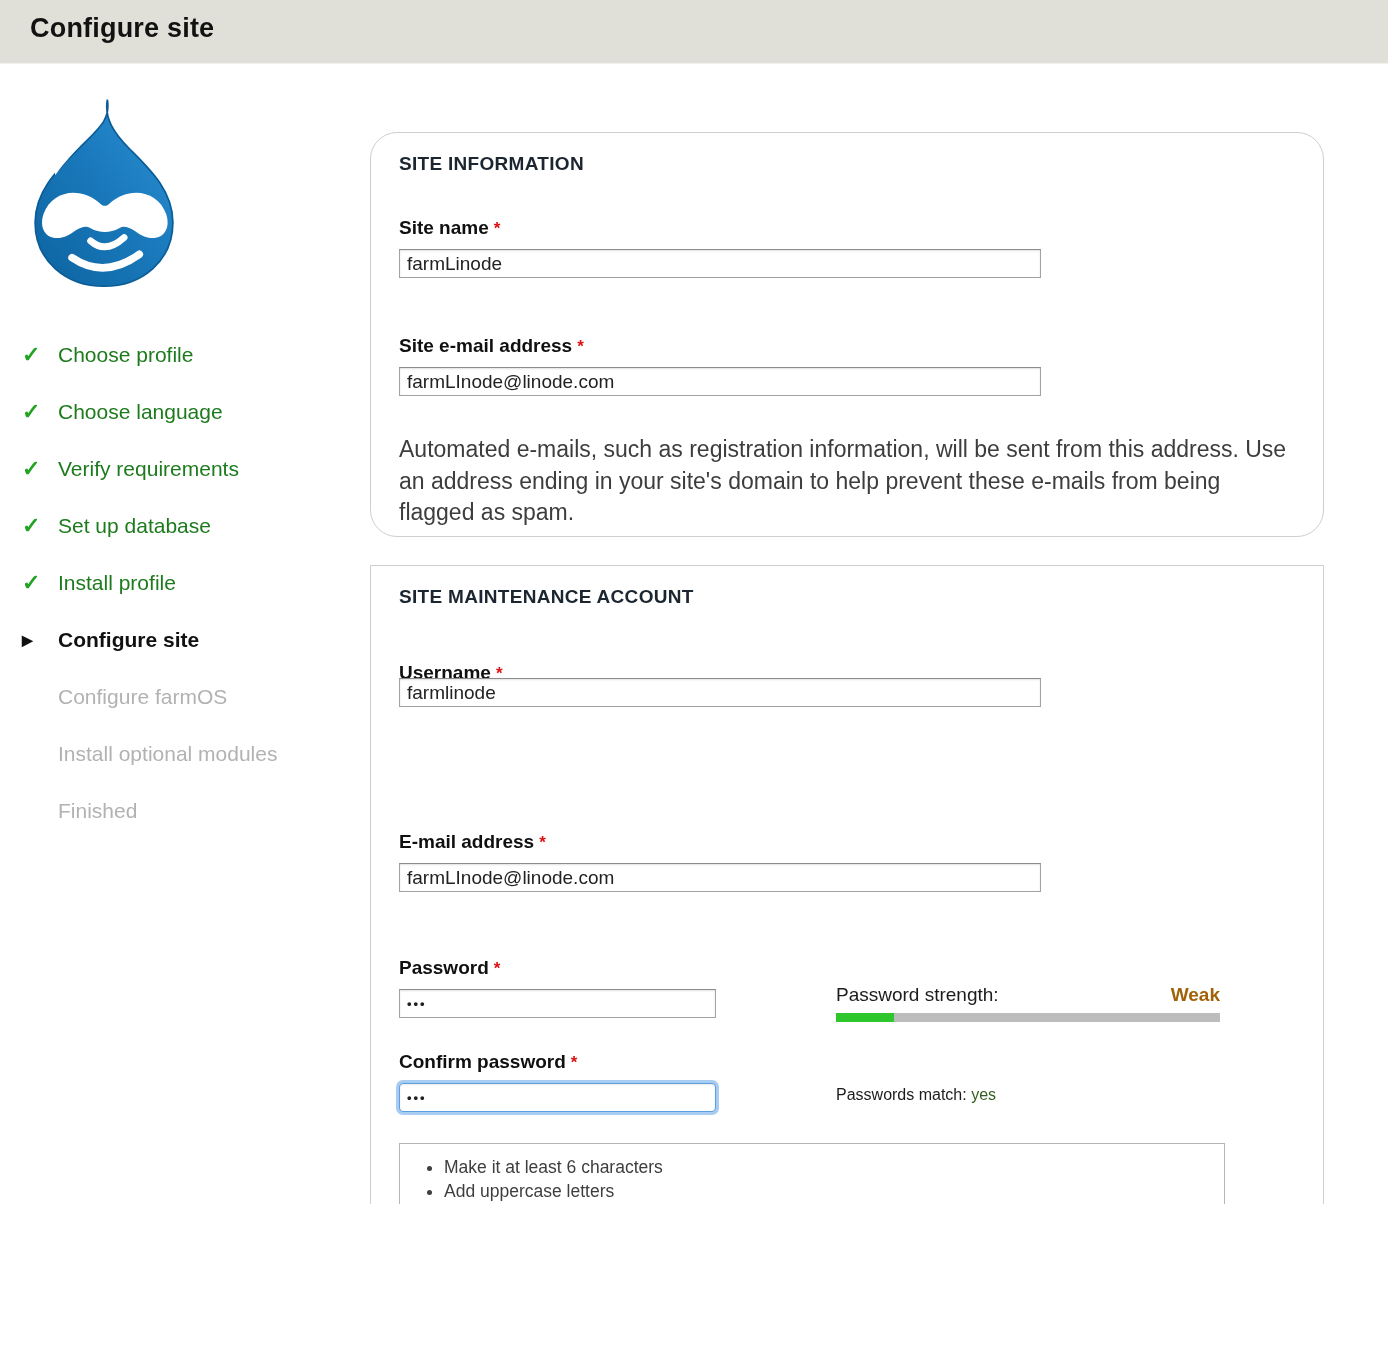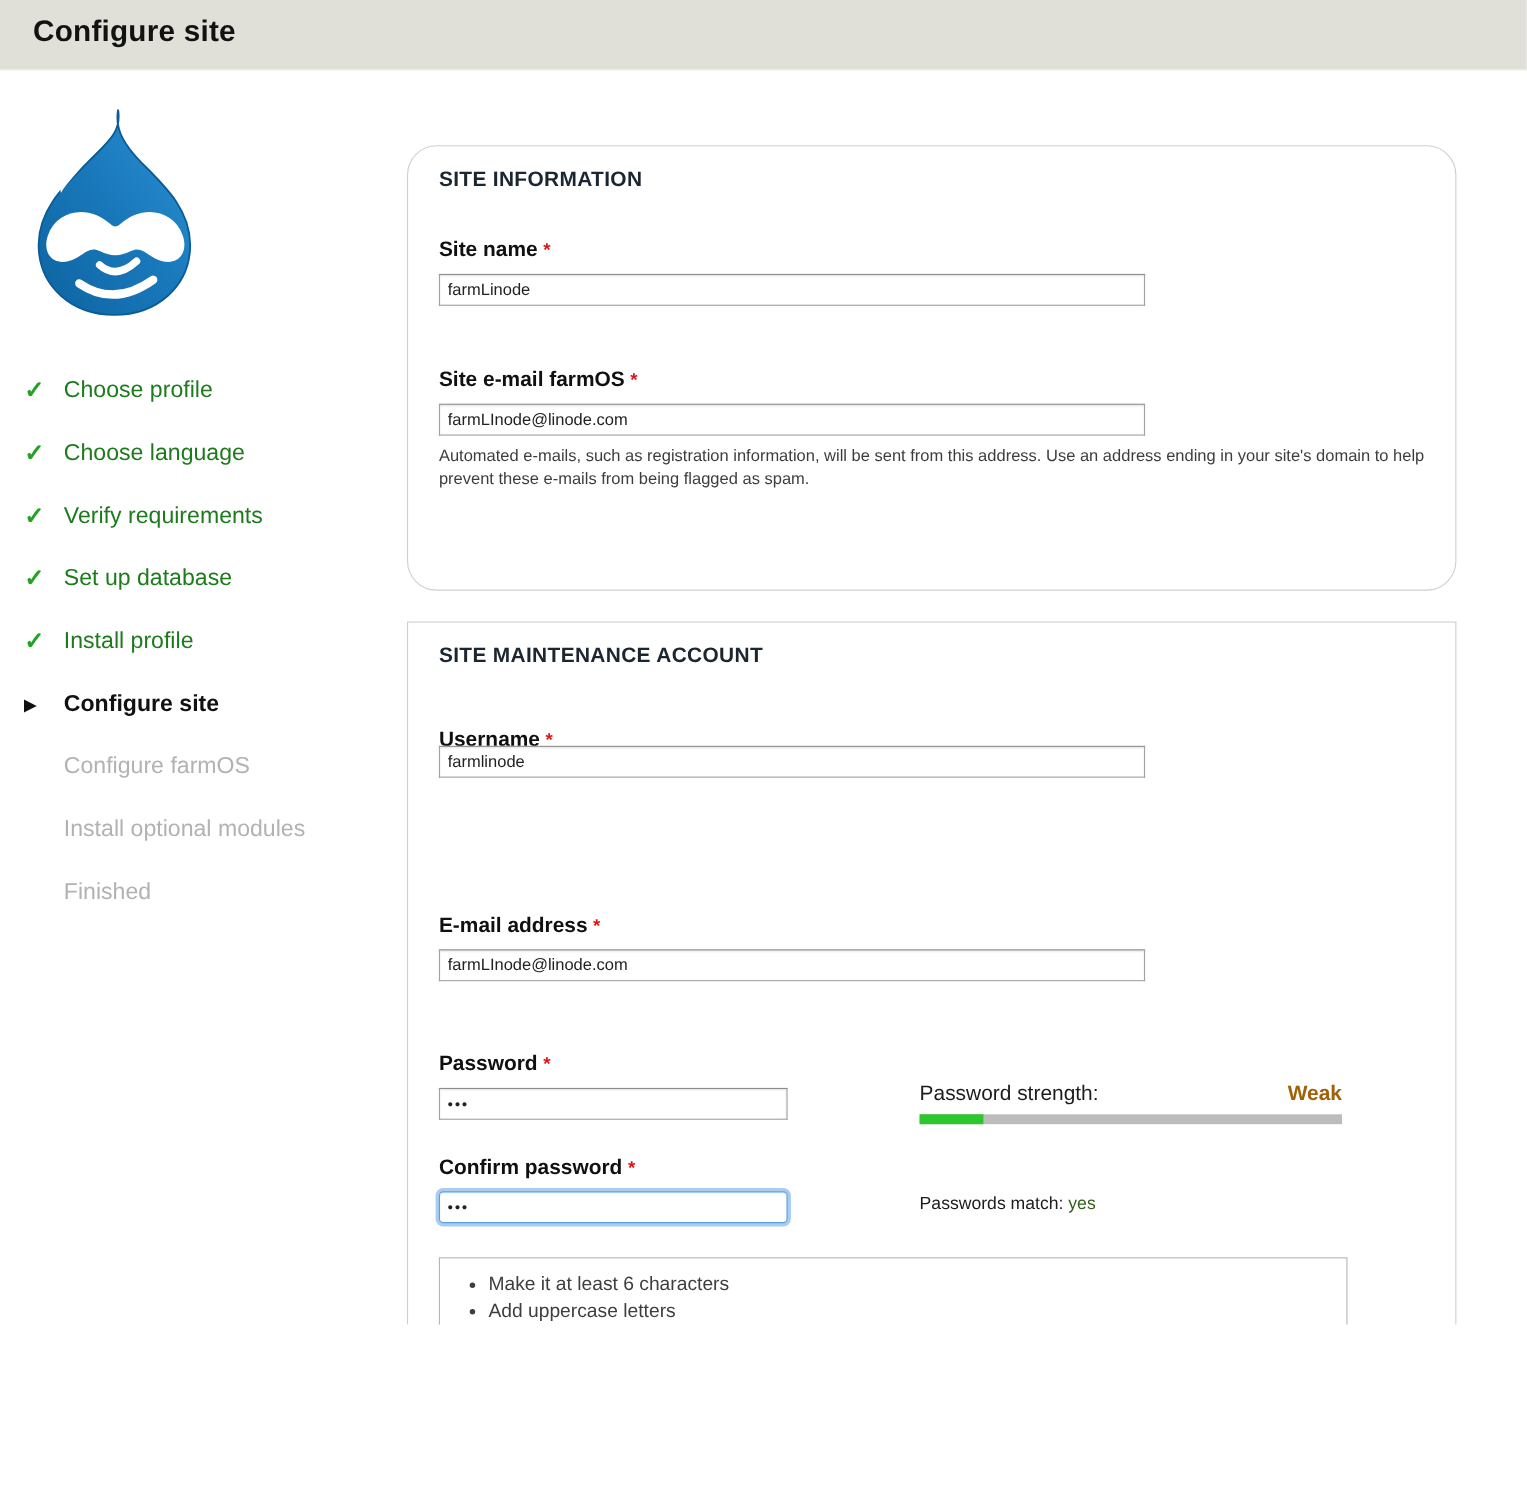--- a/index.html
+++ b/index.html
@@ -29,27 +29,27 @@
   .panel { position:absolute; background:#fff; border:1px solid #cfcfcf; }
   .panel-1 { left:370px; top:132px; width:954px; height:405px;border-radius:27px; }
   .panel-2 { left:370px; top:565px; width:954px; height:788px; }
   .panel h2 { position:absolute; left:28px; top:20px; font-size:19px;
     font-weight:bold; color:#1b2630; letter-spacing:0.3px; }
   .flabel { position:absolute; left:28px; font-size:19px; font-weight:bold;
     color:#101010; }
   .flabel .req { color:#dd1111; font-weight:bold; margin-left:5px; font-size:17px; }
   .tinput { position:absolute; left:28px; height:29px; border:1px solid #a2a2a2;
     border-top-color:#8c8c8c; background:#fff; box-shadow:inset 0 1px 2px rgba(0,0,0,0.12);
-    font-family:"Liberation Sans", sans-serif; font-size:15px; color:#222;
+    font-family:"Liberation Sans", sans-serif; font-size:19px; color:#222;
     padding:4px 7px; width:642px; outline:none; }
   .tinput.pw { width:317px; font-size:13px; font-weight:bold; letter-spacing:2px; }
   .tinput.focused { border:1px solid #5a9fe0; border-radius:4px;
     box-shadow:0 0 0 3px rgba(96,163,232,0.55), inset 0 1px 2px rgba(0,0,0,0.08); }
-  .desc { position:absolute; left:28px; font-size:15px; color:#3d3d3d;
-    line-height:1.37; }
+  .desc { position:absolute; left:28px; font-size:23px; color:#3d3d3d;
+    line-height:1.37;margin-top:29px; }
 
   
   .strength-row { position:absolute; left:465px; width:384px; }
   .strength-head { display:flex; justify-content:space-between; font-size:19px;
     color:#1c1c1c; margin-bottom:7px; }
   .strength-head .lvl { font-weight:bold; color:#a16207; }
   .strength-track { width:384px; height:9px; background:#bcbcbc; }
   .strength-fill { height:9px; background:#2dc62d; }
   .match-row { position:absolute; left:465px; font-size:16px; color:#1c1c1c; }
   .match-row .ok { color:#325e1c; }
@@ -127,21 +127,21 @@
 
   <div class="panel panel-1">
     <h2>SITE INFORMATION</h2>
 
     <div class="flabel" style="top:84px;">
       <span>Site name</span><span class="req">*</span>
     </div>
     <input class="tinput" style="top: 116px;" type="text" value="farmLinode">
 
     <div class="flabel" style="top:202px;">
-      <span>Site e-mail farmOS</span><span class="req">*</span>
+      <span>Site e-mail address</span><span class="req">*</span>
     </div>
     <input class="tinput" style="top: 234px;" type="text" value="farmLInode@linode.com">
     <div class="desc" style="top:272px; width:902px;">Automated e-mails, such as registration information, will be sent from this address. Use an address ending in your site's domain to help prevent these e-mails from being flagged as spam.</div>
   </div>
 
   <div class="panel panel-2">
     <h2>SITE MAINTENANCE ACCOUNT</h2>
 
     <div class="flabel" style="top:96px;">
       <span>Username</span><span class="req">*</span>

